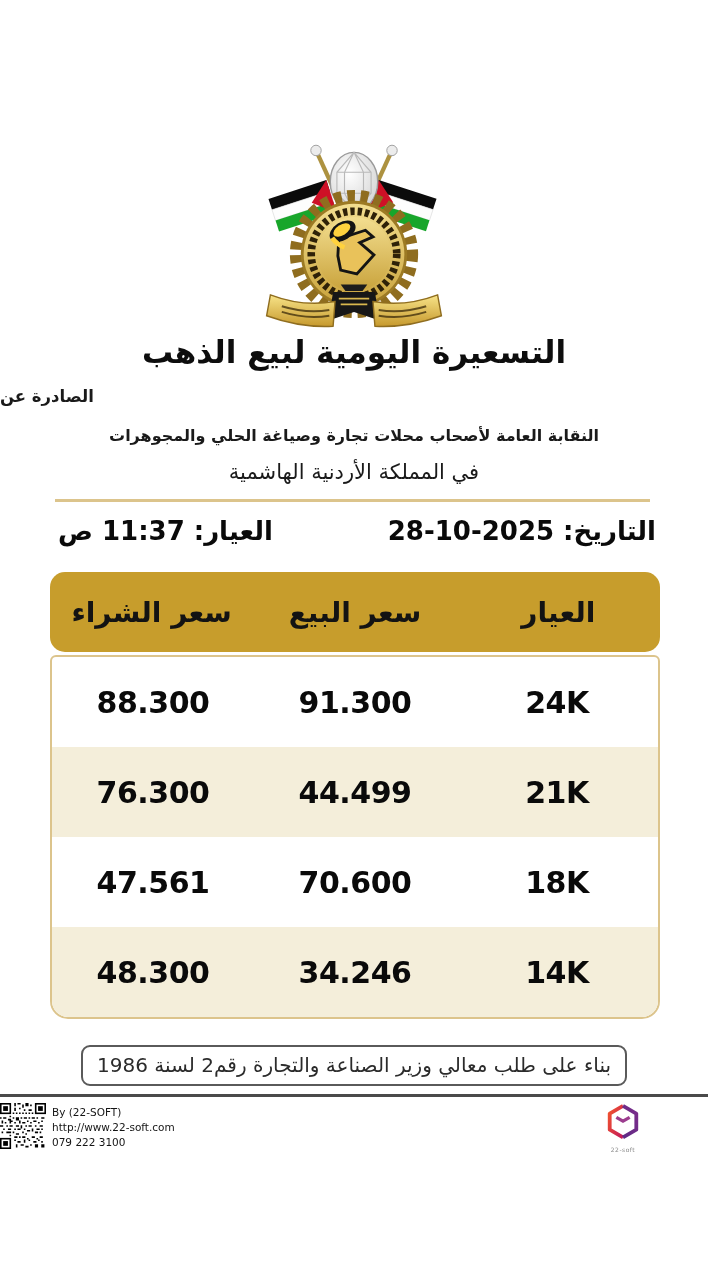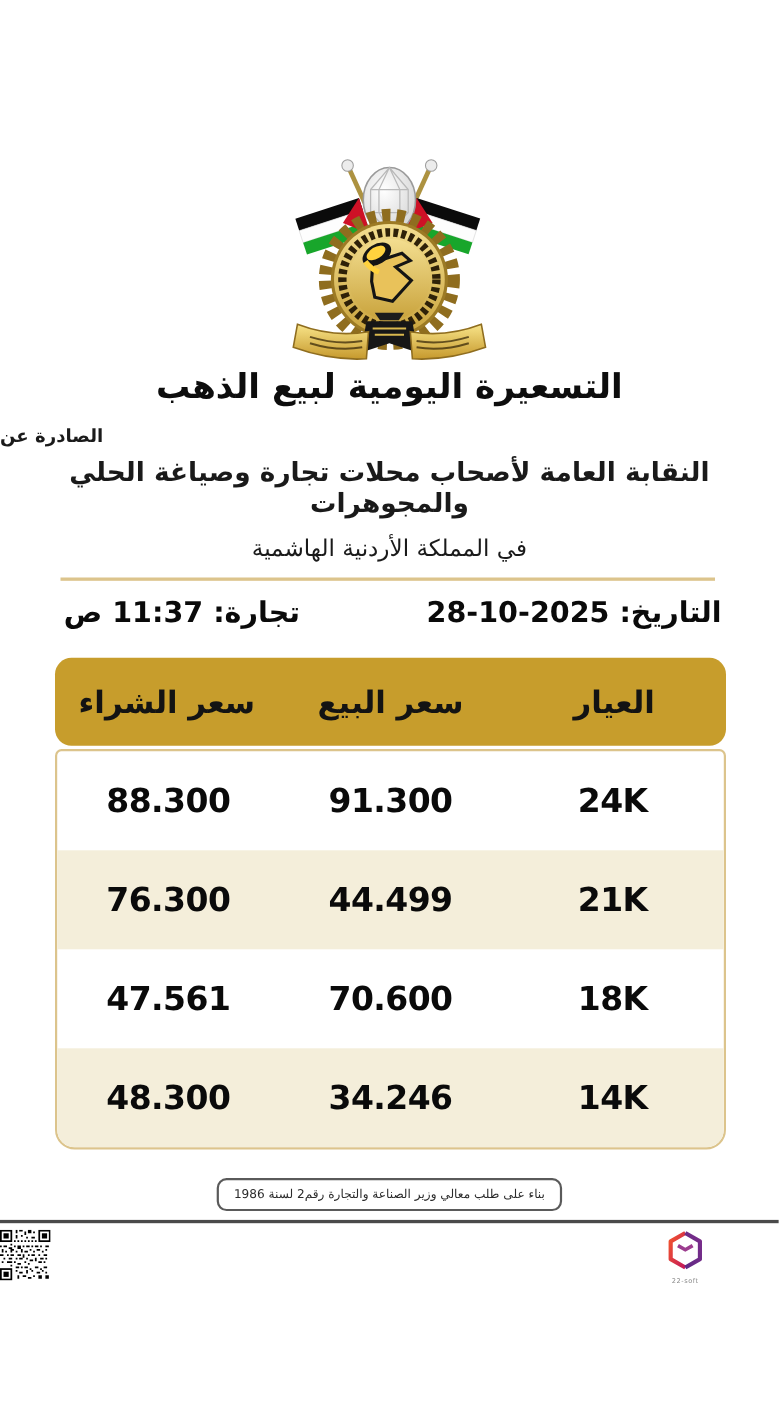--- a/index.html
+++ b/index.html
@@ -6,21 +6,21 @@
   body{
     width:708px;height:1280px;background:#ffffff;overflow:hidden;
     font-family:"DejaVu Sans","Liberation Sans",sans-serif;color:#000;
     direction:rtl;position:relative;
   }
   .crest{width:190px;margin:140px auto 0;display:block;}
   .page-title{
     margin:4px 0 0;text-align:center;font-size:31px;font-weight:bold;color:#0d0d0d;line-height:1.2;
   }
   .issued-by{margin-top:16px;text-align:left;font-size:16.5px;font-weight:bold;color:#1a1a1a;}
-  .issuer{margin-top:9px;text-align:center;font-size:24px;font-weight:bold;color:#1a1a1a;}
+  .issuer{margin-top:20px;text-align:center;font-size:16px;font-weight:bold;color:#1a1a1a;}
   .country{margin-top:15px;text-align:center;font-size:21px;font-weight:normal;color:#1a1a1a;}
   .gold-line{
     border:none;border-top:3px solid var(--divider-gold,#DCC48C);
     margin:15px 58px 0 55px;
   }
   .datetime-row{
     display:flex;justify-content:space-between;align-items:baseline;
     margin:14px 52px 0 58px;font-size:26px;font-weight:bold;color:#0a0a0a;
   }
   .dt-item{display:flex;gap:9px;align-items:baseline;}
@@ -37,21 +37,21 @@
   }
   .trow{
     display:grid;grid-template-columns:1fr 1fr 1fr;align-items:center;height:90px;
     font-size:30px;font-weight:bold;color:#0a0a0a;text-align:center;
   }
   .trow:nth-child(even){background:var(--cream-row,#F4EEDA);}
   .cell{direction:ltr;letter-spacing:-0.5px;}
   .note-box{
     margin:26px auto 0;width:fit-content;max-width:560px;
     border:2px solid #5a5a5a;border-radius:9px;padding:6px 14px 7px;
-    font-size:11px;color:#2b2b2b;text-align:center;background:#fff;
+    font-size:20px;color:#2b2b2b;text-align:center;background:#fff;
   }
   .gray-line{border:none;border-top:3px solid #4a4a4a;margin:8px 0 0;}
   .footer{
     display:flex;justify-content:space-between;align-items:flex-start;
     padding:6px 6px 0 0;margin-top:0;
   }
   .left-brand{margin-right:0;margin-left:0;padding-right:0;display:flex;flex-direction:column;align-items:center;margin-inline-start:60px;}
   .left-brand .caption{font-size:6px;color:#8a8a8a;margin-top:1px;letter-spacing:0.5px;direction:ltr;}
   .right-brand{display:flex;gap:6px;align-items:flex-start;direction:ltr;margin-right:0;margin-inline-end:122px;}
   .qr-text{font-size:10.5px;line-height:1.4;color:#141414;white-space:nowrap;padding-top:2px;}
@@ -134,21 +134,21 @@
 <div class="country">في المملكة الأردنية الهاشمية</div>
 
 <hr class="gold-line">
 
 <div class="datetime-row">
   <div class="dt-item">
     <span>التاريخ:</span>
     <span dir="ltr">28-10-2025</span>
   </div>
   <div class="dt-item">
-    <span>تجارة:</span>
+    <span>العيار:</span>
     <span dir="ltr">11:37</span>
     <span>ص</span>
   </div>
 </div>
 
 <div class="price-table">
   <div class="thead">
     <div>العيار</div>
     <div>سعر البيع</div>
     <div>سعر الشراء</div>
@@ -210,14 +210,19 @@
           <rect x="2" y="2" width="3" height="3"></rect>
         <rect x="22" y="0" width="7" height="7"></rect>
           <rect x="23" y="1" width="5" height="5" fill="#fff"></rect>
           <rect x="24" y="2" width="3" height="3"></rect>
         <rect x="0" y="22" width="7" height="7"></rect>
           <rect x="1" y="23" width="5" height="5" fill="#fff"></rect>
           <rect x="2" y="24" width="3" height="3"></rect>
         <path d="M8 6h1v1H8zM10 6h1v1h-1zM12 6h1v1h-1zM14 6h1v1h-1zM16 6h1v1h-1zM18 6h1v1h-1zM20 6h1v1h-1zM6 8h1v1H6zM6 10h1v1H6zM6 12h1v1H6zM6 14h1v1H6zM6 16h1v1H6zM6 18h1v1H6zM6 20h1v1H6zM9 0h1v2H9zM11 0h2v1h-2zM14 1h1v2h-1zM16 0h2v2h-2zM19 1h1v1h-1zM9 3h1v2H9zM12 3h1v1h-1zM15 4h1v1h-1zM18 4h2v1h-2zM0 9h1v1H0zM2 9h2v1H2zM5 10h1v1H5zM8 9h1v1H8zM10 9h2v2h-2zM13 9h1v1h-1zM15 9h2v1h-2zM18 9h1v1h-1zM20 9h2v1h-2zM23 9h1v1h-1zM26 9h2v1h-2zM1 11h1v2H1zM3 12h1v1H3zM6 11h2v1H6zM9 12h1v1H9zM12 11h1v2h-1zM14 12h2v1h-2zM17 11h1v1h-1zM19 12h1v1h-1zM21 11h2v1h-2zM24 12h1v1h-1zM26 11h1v1h-1zM0 14h2v1H0zM4 14h1v1H4zM7 14h1v1H7zM10 14h2v1h-2zM13 14h1v2h-1zM16 14h1v1h-1zM18 14h2v1h-2zM22 14h1v1h-1zM25 14h2v1h-2zM2 16h1v1H2zM5 16h2v1H5zM9 16h1v1H9zM11 16h2v1h-2zM15 16h1v1h-1zM17 17h2v1h-2zM20 16h1v2h-1zM23 16h2v1h-2zM26 16h1v1h-1zM1 18h1v1H1zM4 18h2v1H4zM8 18h1v1H8zM10 19h2v1h-2zM14 18h1v1h-1zM16 19h1v1h-1zM22 18h2v1h-2zM25 18h1v1h-1zM9 21h2v1H9zM12 21h1v1h-1zM14 21h2v1h-2zM17 22h1v1h-1zM20 21h2v1h-2zM23 22h1v1h-1zM25 21h2v1h-2zM9 23h1v1H9zM11 24h2v1h-2zM15 23h1v2h-1zM18 23h1v1h-1zM21 24h2v1h-2zM24 23h1v1h-1zM26 24h1v1h-1zM10 26h1v2h-1zM13 26h2v1h-2zM16 27h2v1h-2zM19 26h1v1h-1zM22 26h2v2h-2zM26 26h2v2h-2z"></path>
       </g>
     </svg>
+    <div class="qr-text">
+      <div>By (22-SOFT)</div>
+      <div>http://www.22-soft.com</div>
+      <div>079 222 3100</div>
+    </div>
   </div>
 </div>
 
 </body></html>

